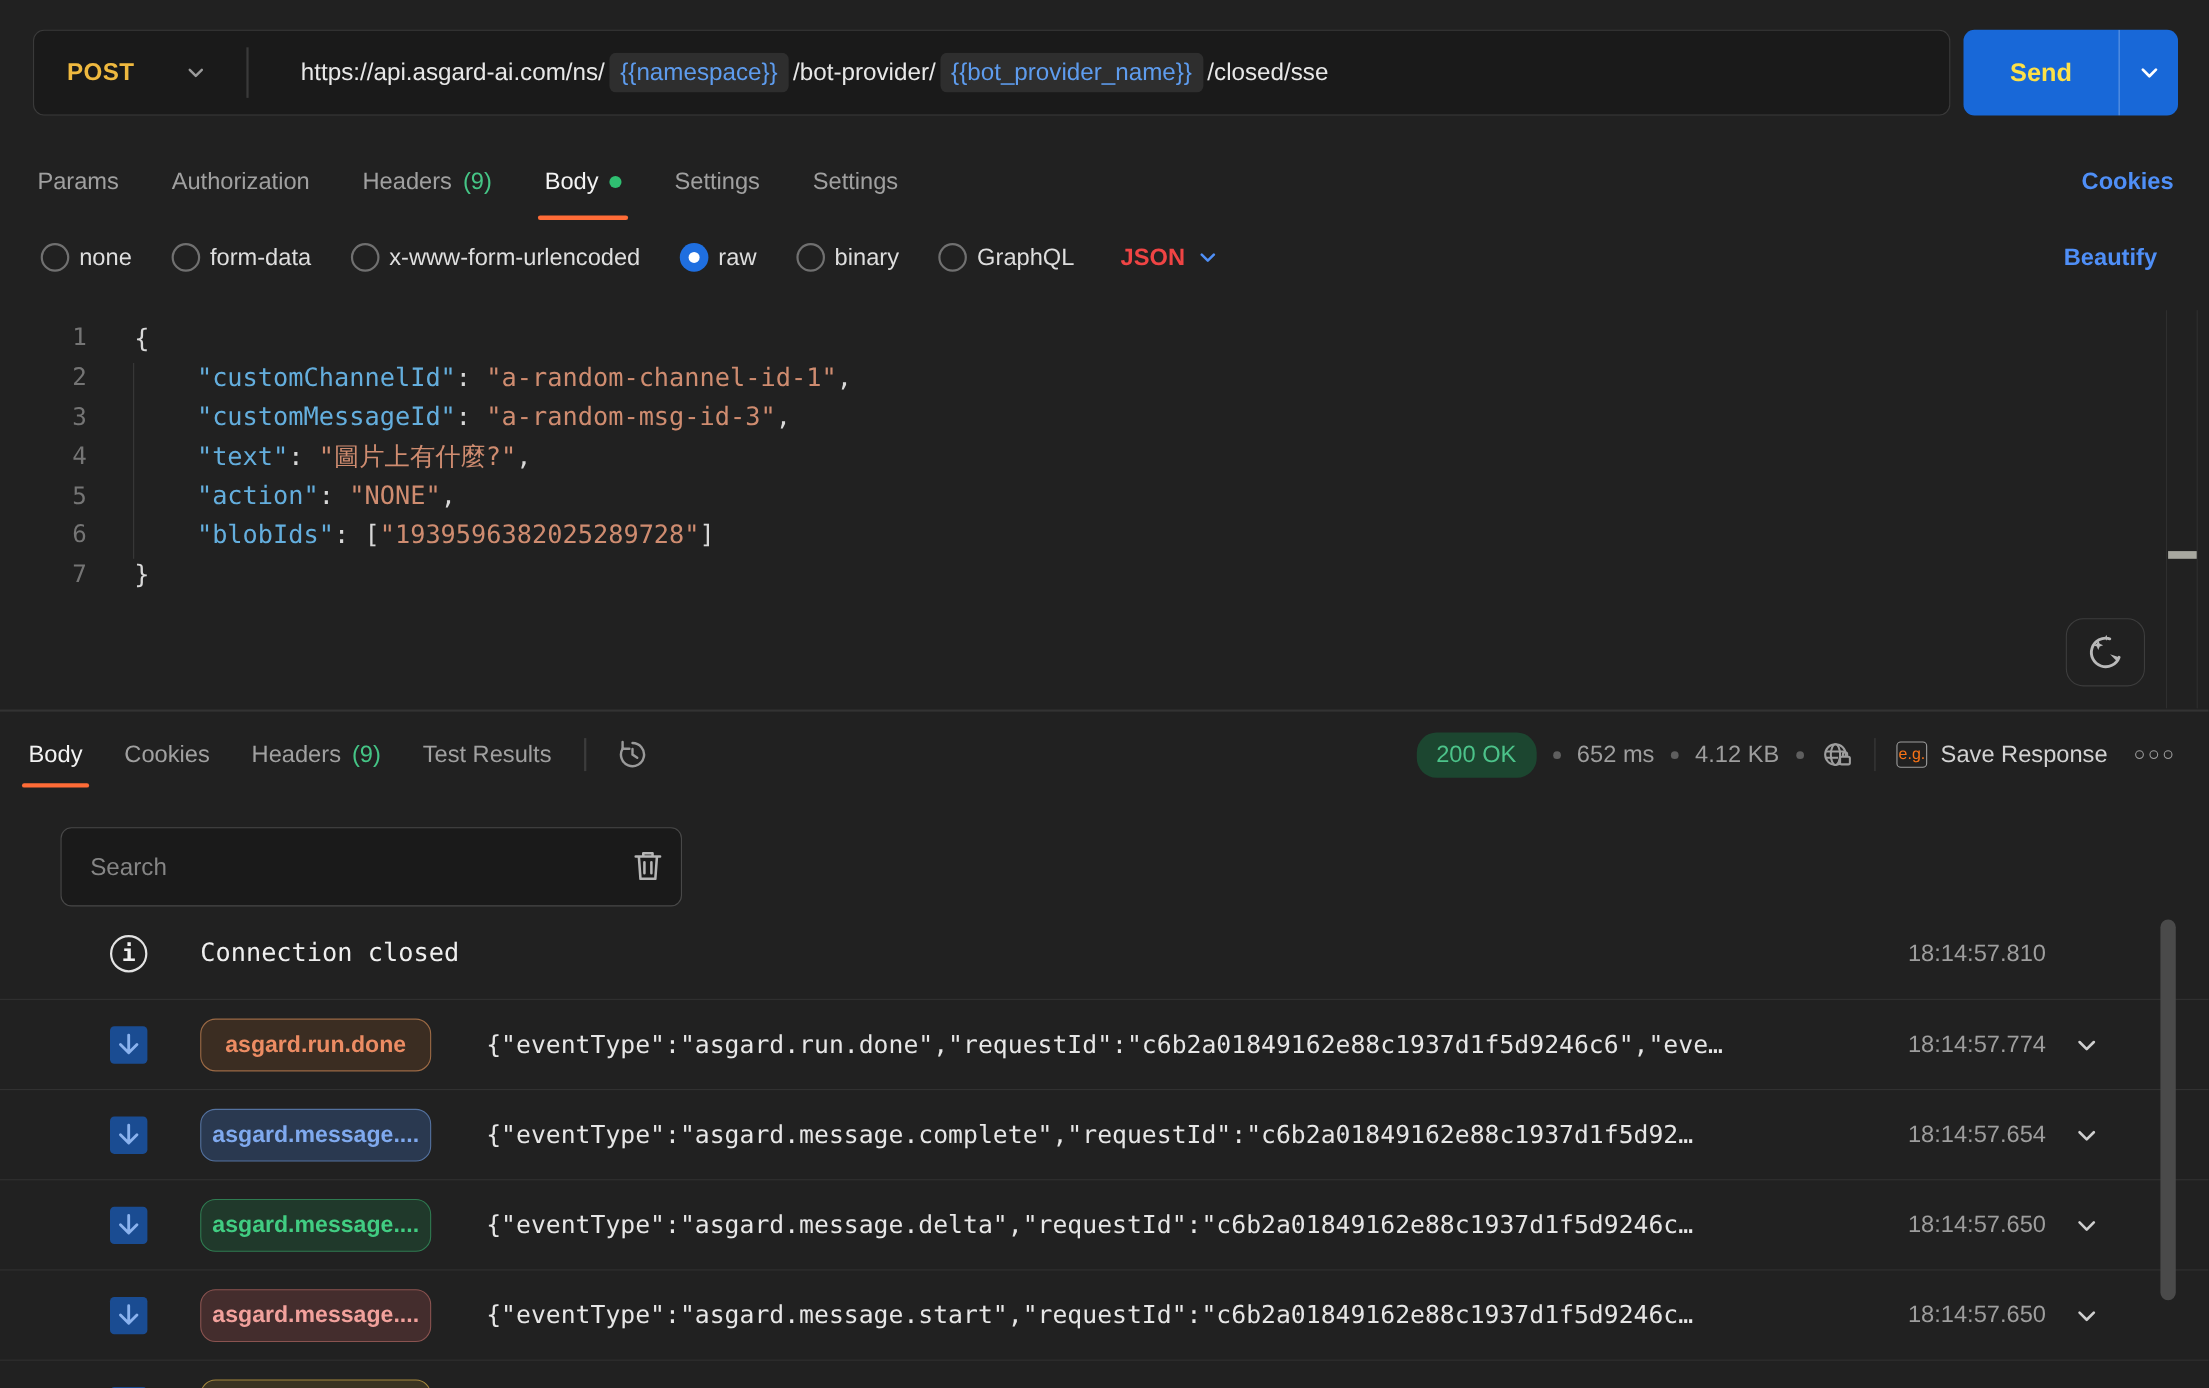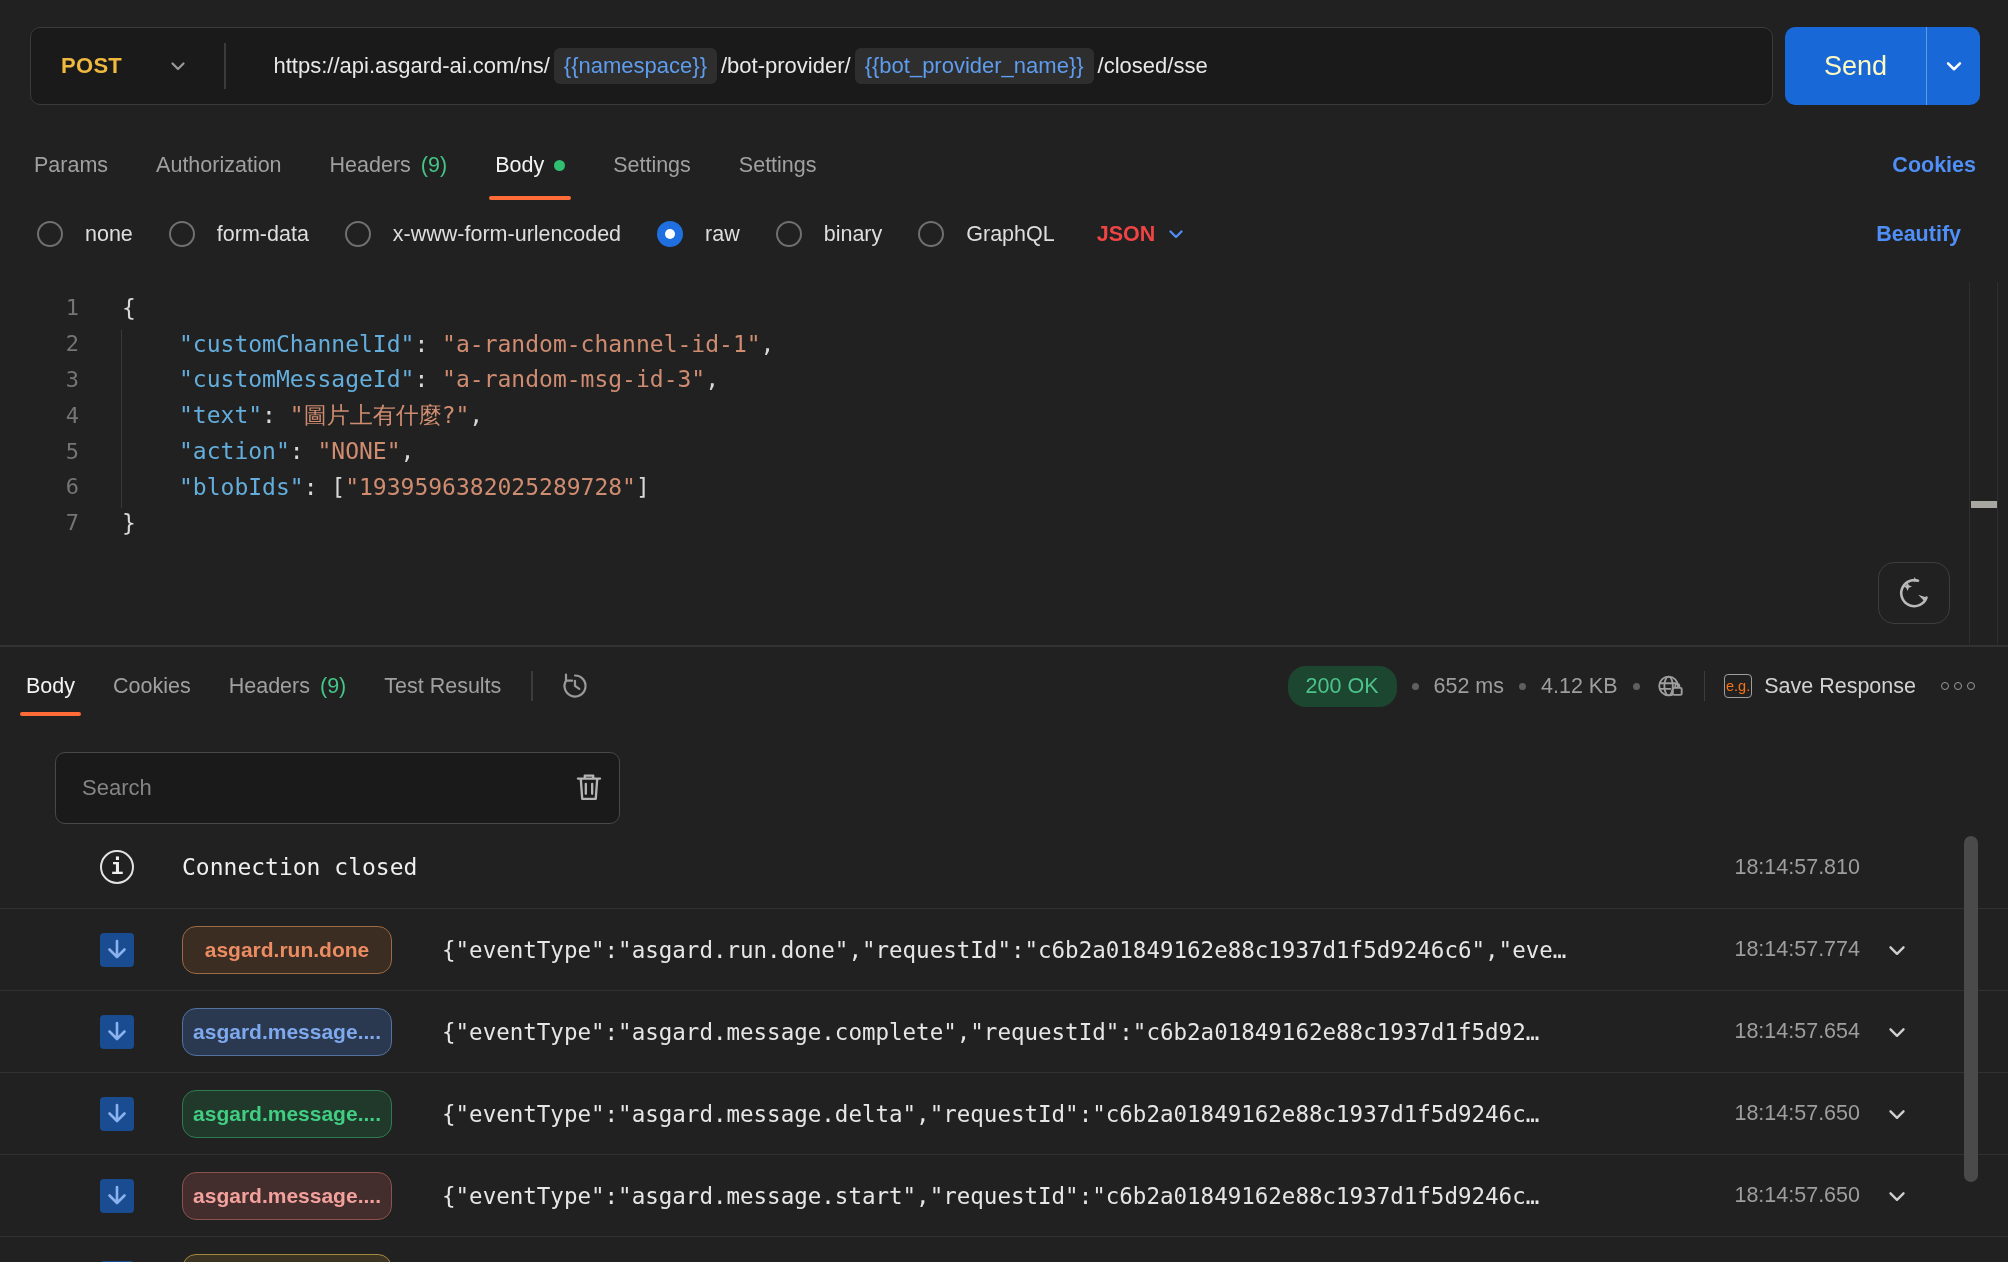--- a/index.html
+++ b/index.html
@@ -11,36 +11,36 @@
   #url-row{position:absolute;left:30px;top:27px;right:28px;height:78px;display:flex}
   #url-field{flex:1;display:flex;align-items:center;background:#1a1a1a;border:1.5px solid #3a3a3a;border-radius:10px;margin-right:12px;overflow:hidden}
   .method{width:193px;height:100%;display:flex;align-items:center;padding-left:30px;cursor:pointer}
   .method-label{color:#efb93f;font-weight:600;font-size:22px;letter-spacing:.3px}
   .method .caret{margin-left:44px}
   .vsep{width:1.5px;height:46px;background:#3a3a3a}
   #url-display{flex:1;display:flex;align-items:center;padding-left:48px;font-size:22px;white-space:nowrap;overflow:hidden}
   .url-text{color:#e8e8e8}
   .url-var{color:#5e9cee;background:#2e2e2e;border-radius:6px;padding:5px 10px;margin:0 4px}
   .send{width:195px;height:78px;background:#1868d8;border-radius:10px;display:flex;overflow:hidden;cursor:pointer}
-  .send-main{flex:1;display:flex;align-items:center;justify-content:center;color:#fef9c3;font-weight:400;font-size:27px}
+  .send-main{flex:1;display:flex;align-items:center;justify-content:center;color:#fde047;font-weight:700;font-size:23px}
   .send-caret{width:54px;display:flex;align-items:center;justify-content:center;border-left:1px solid rgba(255,255,255,.32)}
 
   
   .tabs{display:flex;gap:48px}
   #req-tabs{position:absolute;left:34px;top:130px;height:70px}
   .tab{position:relative;height:100%;display:flex;align-items:center;gap:10px;color:#a0a0a0;cursor:pointer}
   .tab.active .tab-label{color:#f3f3f3;font-weight:500}
   .tab-count{color:#45c586}
   .tab-dot{width:11px;height:11px;border-radius:50%;background:#2fbf71}
   .tab-underline{position:absolute;left:-6px;right:-6px;bottom:0;height:4px;background:#ff6c37;border-radius:3px}
   #cookies-link{position:absolute;right:32px;top:130px;height:70px;display:flex;align-items:center;color:#4f8ff7;font-weight:600;cursor:pointer}
 
   
   #body-modes{position:absolute;left:37px;top:208px;height:52px;display:flex;align-items:center;gap:36px}
-  .mode{display:flex;align-items:flex-end;gap:22px;color:#dedede;cursor:pointer}
+  .mode{display:flex;align-items:flex-end;gap:9px;color:#dedede;cursor:pointer}
   .radio{width:26px;height:26px;border-radius:50%;border:2px solid #707070;flex:none}
   .radio.sel{border:none;background:#1f6fe0;position:relative}
   .radio.sel::after{content:"";position:absolute;left:8px;top:8px;width:10px;height:10px;border-radius:50%;background:#fff}
   #lang-select{display:flex;align-items:flex-start;gap:9px;color:#ef4444;font-weight:700;margin-left:6px;cursor:pointer}
   #beautify-link{position:absolute;right:47px;top:208px;height:52px;display:flex;align-items:center;color:#4f8ff7;font-weight:600;cursor:pointer}
 
   
   #code-lines{position:absolute;left:0;top:290px;width:1960px}
   .code-line{display:flex;align-items:center;height:35.8px;font-family:"DejaVu Sans Mono",monospace;font-size:23px;white-space:pre}
   .ln{width:79px;text-align:right;color:#757575;font-size:22px;flex:none}

